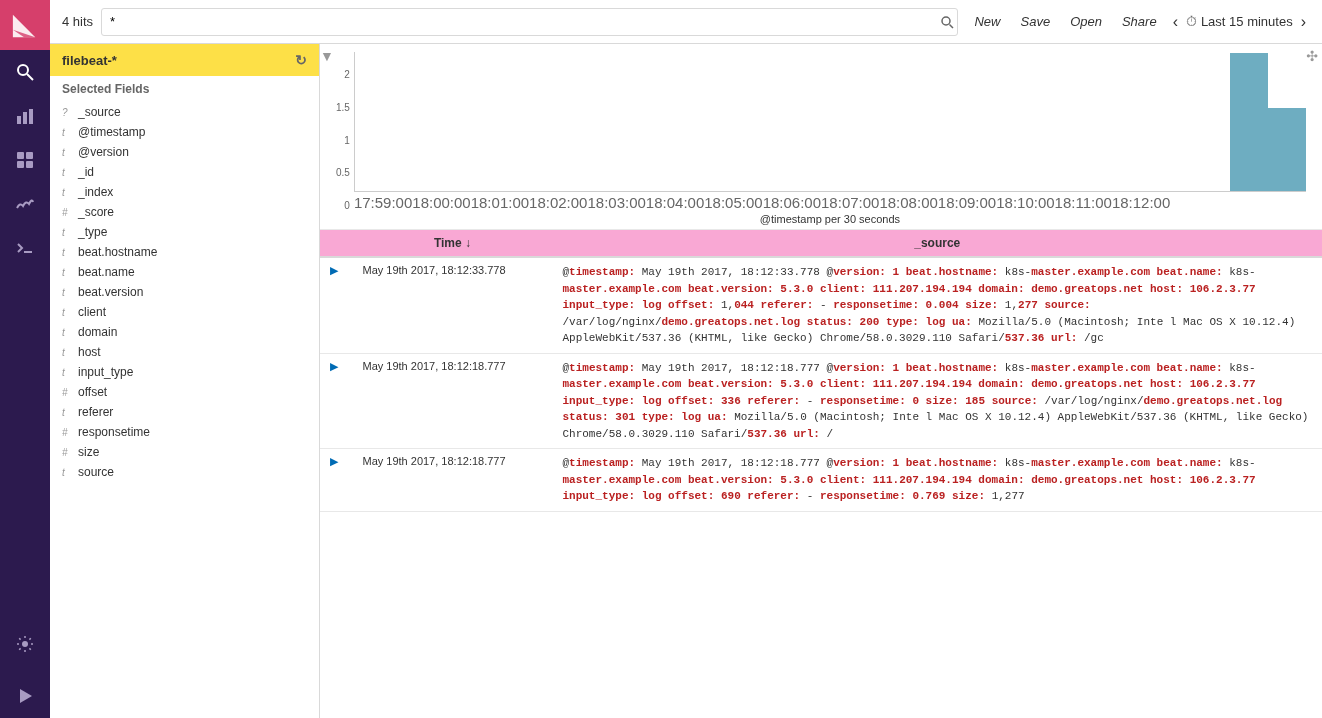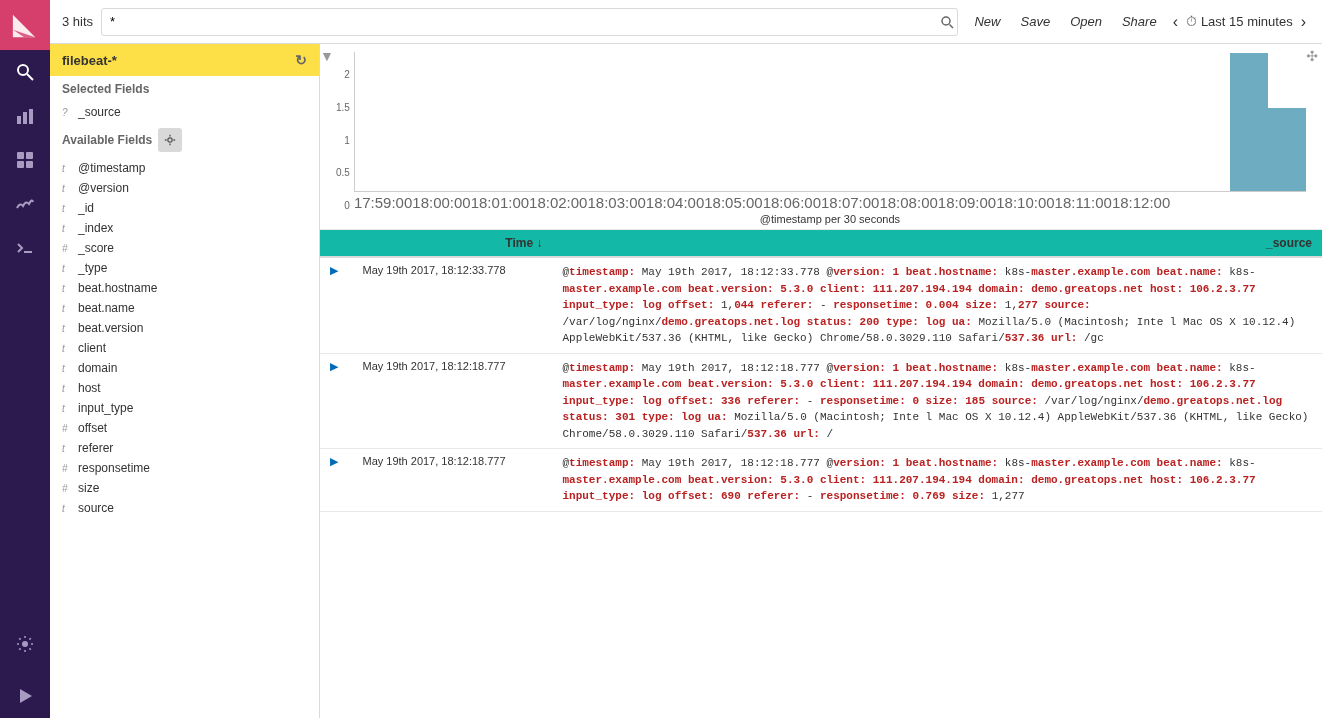--- a/index.html
+++ b/index.html
@@ -261,27 +261,27 @@
       left: 0;
       cursor: pointer;
       color: #999;
       font-size: 14px;
     }
 
     
     .results-area { flex: 1; overflow: auto; }
     .results-table { width: 100%; border-collapse: collapse; }
     .results-table th {
-      background: #14b8a6;
+      background: #f9a8d4;
       border-bottom: 2px solid #d9d9d9;
       padding: 6px 10px;
       font-size: 12px;
       font-weight: 600;
       color: #333;
-      text-align: right;
+      text-align: center;
       white-space: nowrap;
       position: sticky;
       top: 0;
       z-index: 1;
     }
     .results-table td {
       border-bottom: 1px solid #e8e8e8;
       padding: 6px 10px;
       font-size: 11px;
       color: #333;
@@ -367,21 +367,21 @@
   <div class="sidebar-icon">
     <svg viewBox="0 0 20 20" fill="currentColor">
         <polygon points="5,3 17,10 5,17" fill="currentColor"></polygon>
       </svg>
   </div>
 </div>
 
 <div class="main">
 
   <div class="topbar">
-    <span class="hits-count">3 hits</span>
+    <span class="hits-count">4 hits</span>
     <div class="search-input-wrapper">
       <input class="search-input" type="text" value="*" style="">
       <button class="search-btn">
         <svg width="14" height="14" viewBox="0 0 14 14" fill="none">
             <circle cx="6" cy="6" r="4" stroke="#666" stroke-width="1.5"></circle>
             <line x1="9.5" y1="9.5" x2="13" y2="13" stroke="#666" stroke-width="1.5"></line>
           </svg>
       </button>
     </div>
     <div class="topbar-actions">
@@ -406,29 +406,20 @@
         <span class="index-pattern-refresh">↻</span>
       </div>
 
       <div class="section-header">Selected Fields</div>
 
       <div class="field-item">
         <span class="field-type">?</span>
         <span>_source</span>
       </div>
 
-      <div class="field-controls">
-        <span class="section-header" style="padding:0">Available Fields</span>
-        <button class="field-controls-btn">
-          <svg width="12" height="12" viewBox="0 0 14 14" fill="#555">
-              <circle cx="7" cy="7" r="2.5" fill="none" stroke="#555" stroke-width="1.5"></circle>
-              <path d="M7 1v2M7 11v2M1 7h2M11 7h2" stroke="#555" stroke-width="1.5"></path>
-            </svg>
-        </button>
-      </div>
 
       <div>
         <div class="field-item">
           <span class="field-type">t</span>
           <span>@timestamp</span>
         </div>
         <div class="field-item">
           <span class="field-type">t</span>
           <span>@version</span>
         </div>

